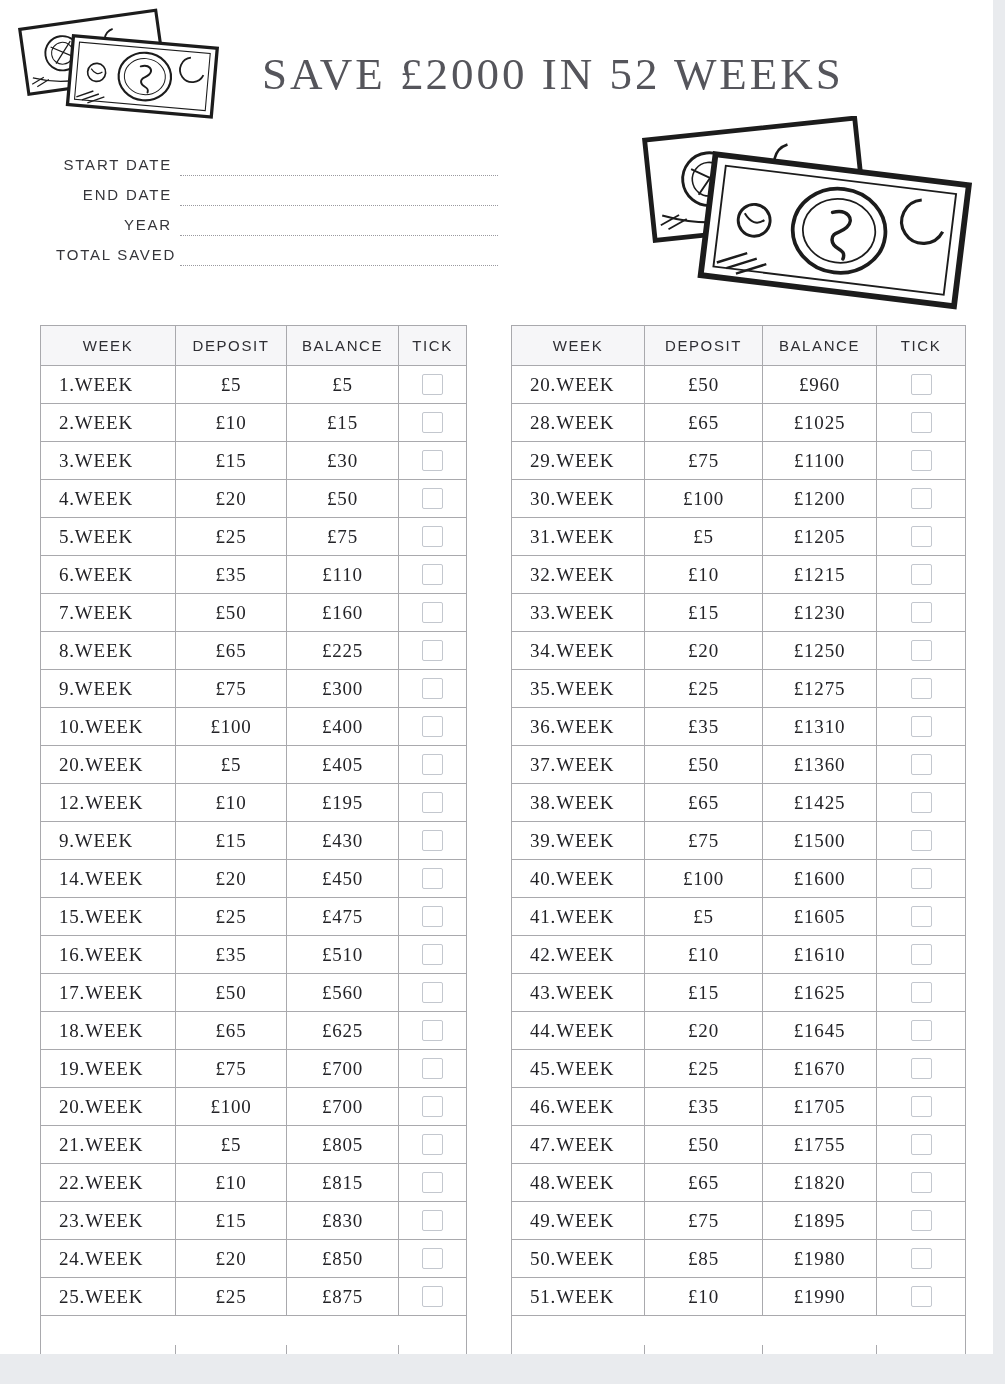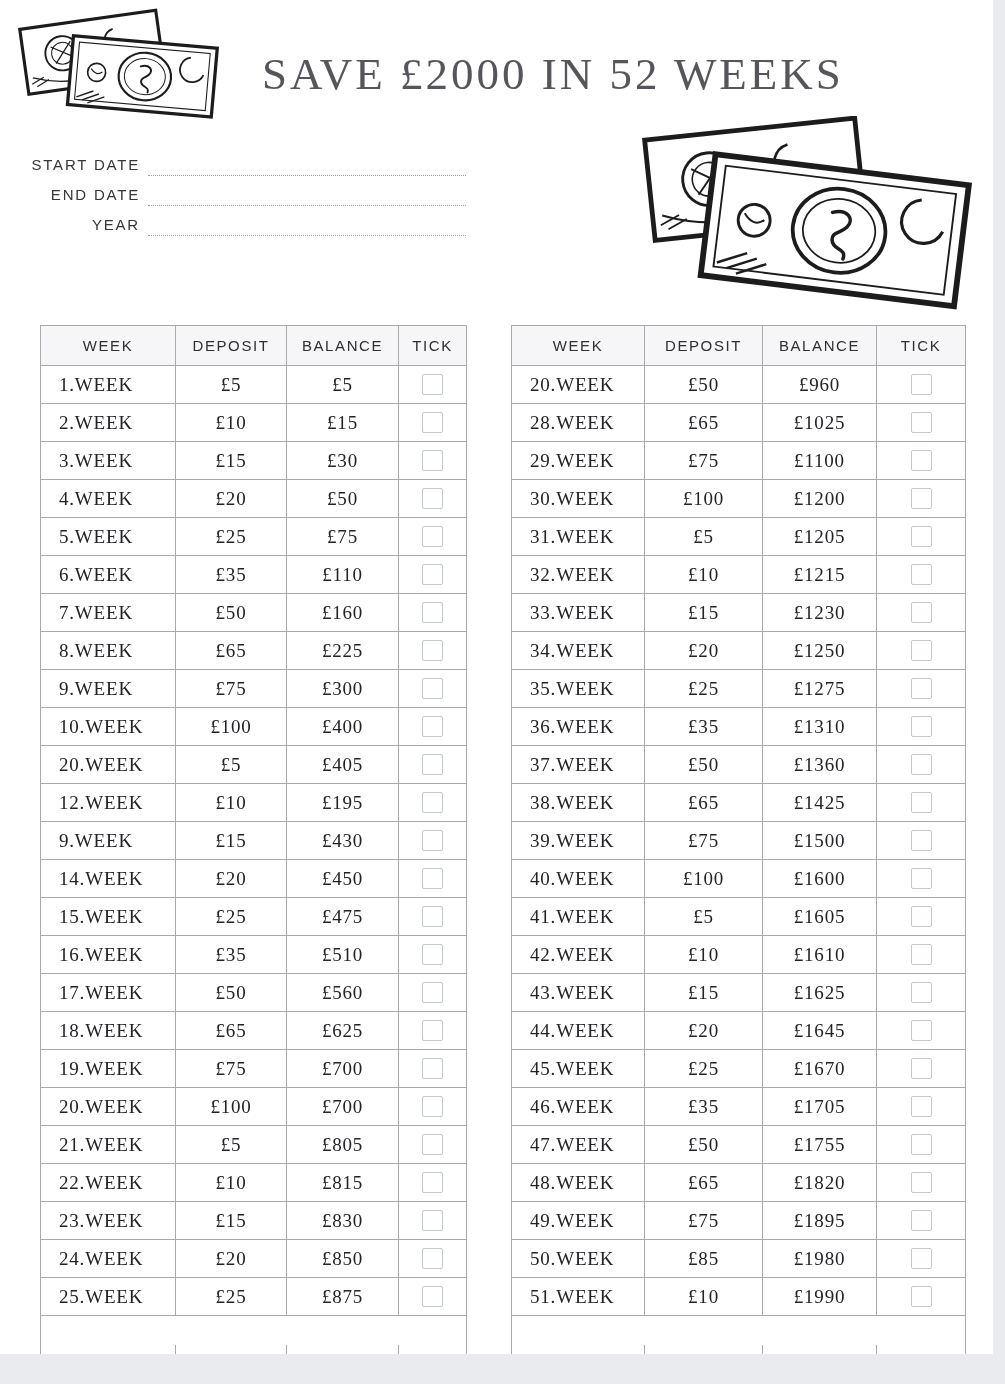--- a/index.html
+++ b/index.html
@@ -22,21 +22,21 @@
     position: absolute; left: 262px; top: 48px;
     font-family: "Liberation Serif", serif;
     font-size: 45px; letter-spacing: 3px; color: #55555b;
     white-space: nowrap;
   }
   .money { position: absolute; }
   .money-tl { left: 10px; top: 6px; }
   .money-r  { left: 628px; top: 116px; }
 
   
-  .form { position: absolute; left: 24px; top: 146px; width: 442px; }
+  .form { position: absolute; left: 56px; top: 146px; width: 442px; }
   .form-row { display: flex; align-items: flex-end; height: 30px; }
   .form-label {
     width: 116px; text-align: right; font-size: 15px;
     letter-spacing: 1.8px; color: #35353a; padding-bottom: 3px;
     white-space: nowrap;
   }
   .form-line {
     flex: 1; margin-left: 8px; height: 24px;
     border-bottom: 1.5px dotted #9a9aa0;
   }
@@ -132,20 +132,24 @@
     <div class="form-line"></div>
   </div>
   <div class="form-row">
     <div class="form-label">END DATE</div>
     <div class="form-line"></div>
   </div>
   <div class="form-row">
     <div class="form-label">YEAR</div>
     <div class="form-line"></div>
   </div>
+  <div class="form-row">
+    <div class="form-label">TOTAL SAVED</div>
+    <div class="form-line"></div>
+  </div>
 </div>
 
 <div class="tbl tbl-left">
   <div class="trow thead-row">
       <div class="cell hcell c-week">WEEK</div>
       <div class="cell hcell c-dep">DEPOSIT</div>
       <div class="cell hcell c-bal">BALANCE</div>
       <div class="cell hcell c-tick">TICK</div>
     </div>
 <div class="trow">

